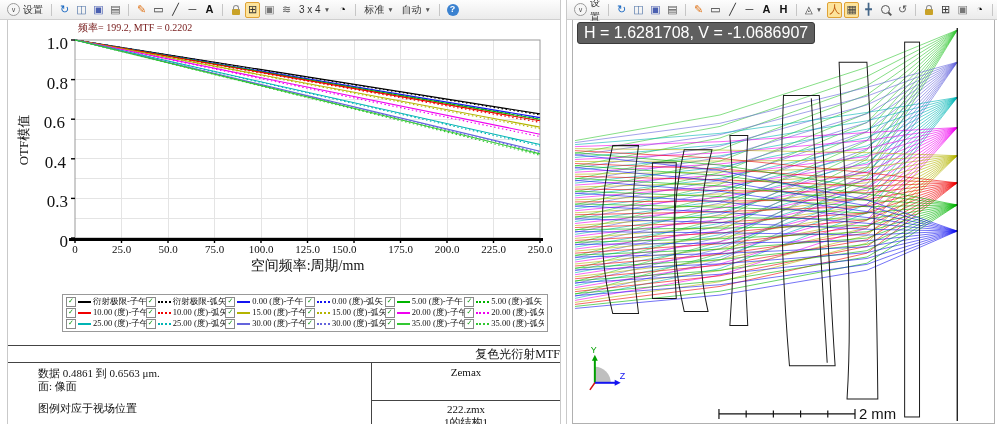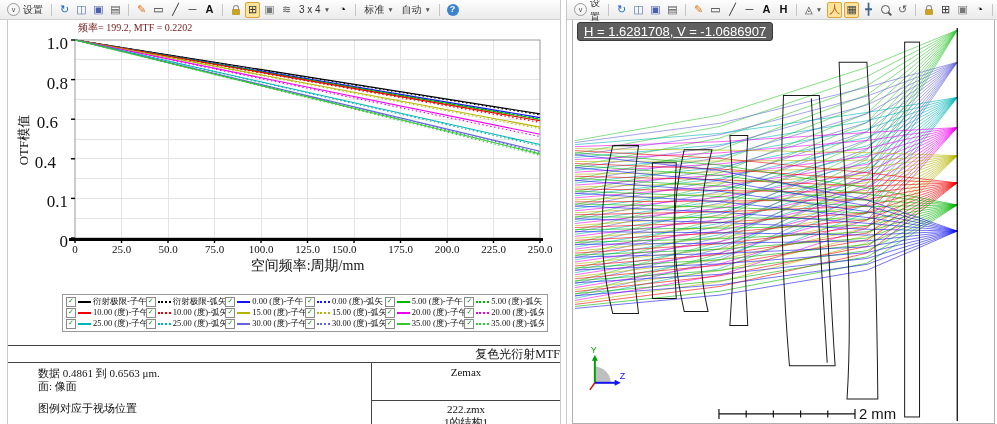--- a/index.html
+++ b/index.html
@@ -64,22 +64,22 @@
   .f-gap{margin-top:9px;}
   .f-right{position:absolute;right:0;top:0;bottom:0;width:188px;border-left:1px solid #444;
           font-size:11px;text-align:center;}
   .f-brand{height:35px;padding-top:2px;border-bottom:1px solid #444;line-height:15px;}
   .f-file{padding-top:2px;line-height:13px;}
 
   
   .canvas{position:absolute;top:18px;left:5px;right:2px;bottom:0;border:1px solid #b0b0b0;background:#fff;}
   #layout{width:100%;height:100%;display:block;}
   .hv-tip{position:absolute;top:3px;left:4px;background:#5f5f5f;border:1px solid #3a3a3a;
-          border-radius:3px;color:#fff;font-size:13px;padding:1px 6px;
-          font-family:"Liberation Sans",sans-serif;text-decoration:underline;}
+          border-radius:3px;color:#fff;font-size:16px;padding:1px 6px;
+          font-family:"Liberation Sans",sans-serif;}
 </style>
 </head>
 <body>
 
 <div class="app">
 
   <section class="panel panel-left">
     <div class="toolbar" id="tb-left">
         <span class="tb-dd">
           <span class="settings-circle">∨</span>
@@ -207,23 +207,23 @@
         <line x1="-4" y1="39.599999999999994" x2="0" y2="39.599999999999994" stroke="#000" stroke-width="1.4"></line>
         <line x1="-4" y1="79.2" x2="0" y2="79.2" stroke="#000" stroke-width="1.4"></line>
         <line x1="-4" y1="118.8" x2="0" y2="118.8" stroke="#000" stroke-width="1.4"></line>
         <line x1="-4" y1="158.4" x2="0" y2="158.4" stroke="#000" stroke-width="1.4"></line>
         <line x1="-4" y1="198" x2="0" y2="198" stroke="#000" stroke-width="1.4"></line>
       </svg>
 
     <div id="yticks">
         <div class="ytick" style="left: 30px; top: 34px;">1.0</div>
         <div class="ytick" style="left: 30px; top: 73.6px;">0.8</div>
-        <div class="ytick" style="left: 20px; top: 113.2px;">0.6</div>
-        <div class="ytick" style="left: 18px; top: 152.8px;">0.4</div>
-        <div class="ytick" style="left: 30px; top: 192.4px;">0.1</div>
+        <div class="ytick" style="left: 27px; top: 113.2px;">0.6</div>
+        <div class="ytick" style="left: 28px; top: 152.8px;">0.4</div>
+        <div class="ytick" style="left: 30px; top: 192.4px;">0.3</div>
         <div class="ytick" style="left: 30px; top: 232px;">0</div>
       </div>
     <div id="xticks">
         <div class="xtick" style="left: 53px;">0</div>
         <div class="xtick" style="left: 99.5px;">25.0</div>
         <div class="xtick" style="left: 146px;">50.0</div>
         <div class="xtick" style="left: 192.5px;">75.0</div>
         <div class="xtick" style="left: 239px;">100.0</div>
         <div class="xtick" style="left: 285.5px;">125.0</div>
         <div class="xtick" style="left: 322px; text-align: center;">150.0</div>

